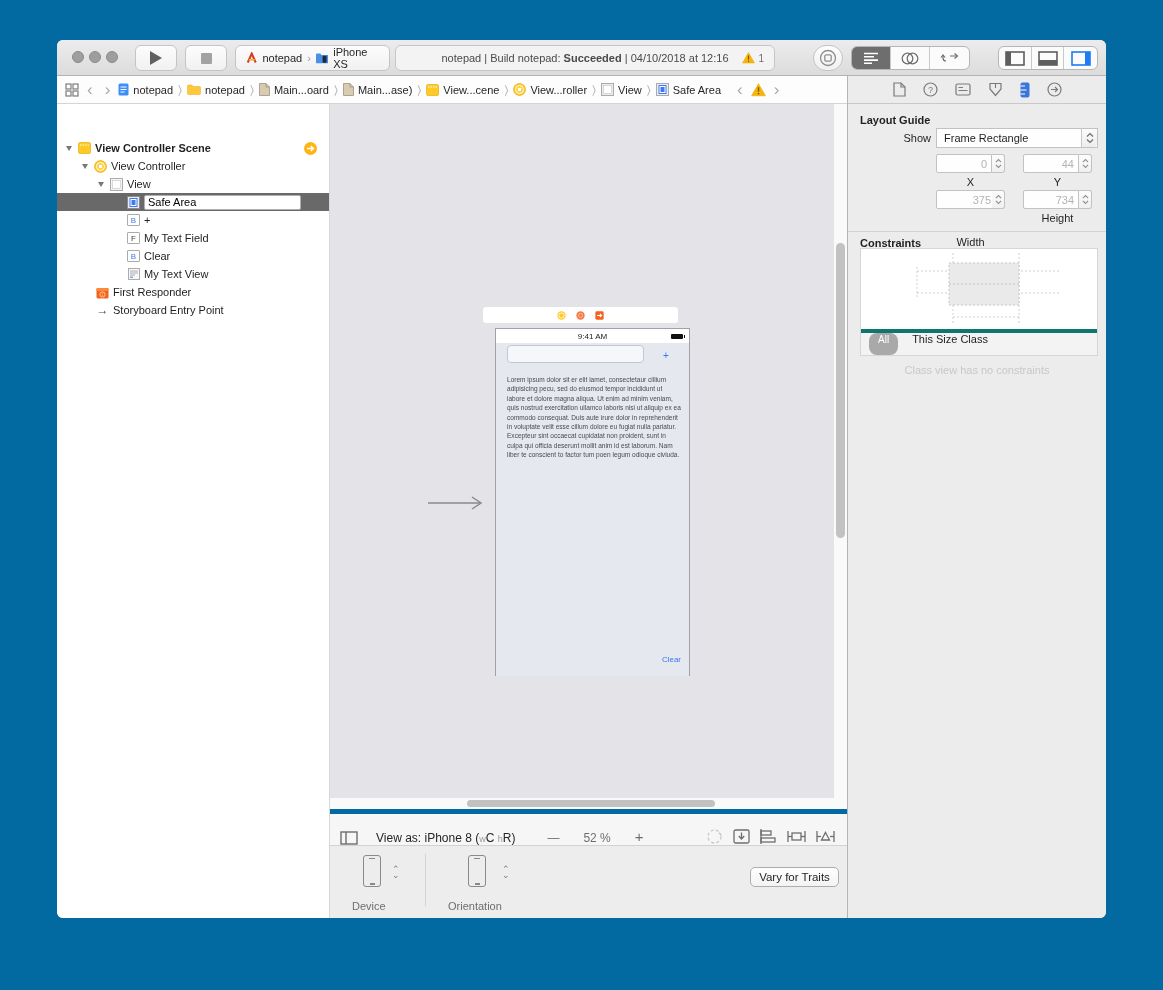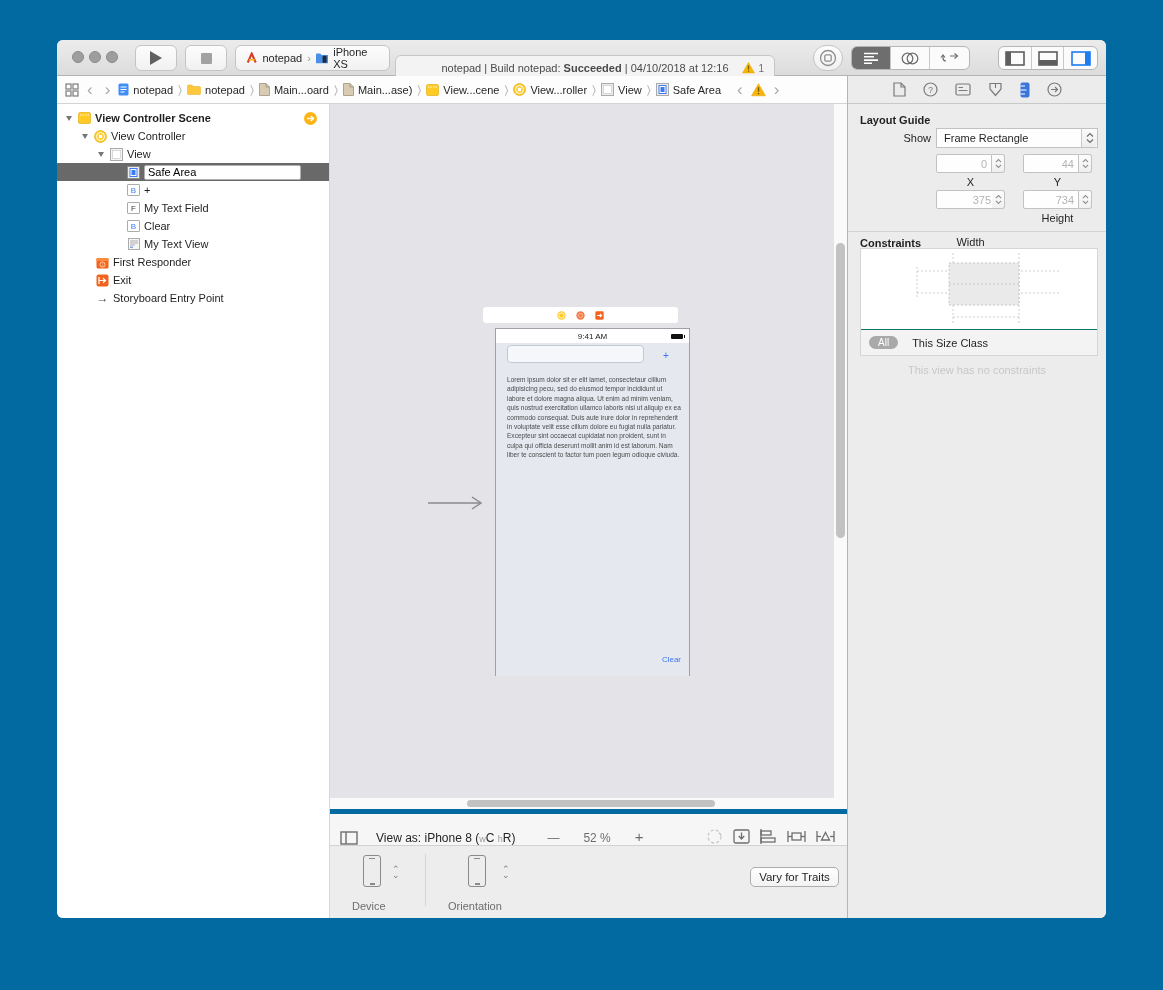--- a/index.html
+++ b/index.html
@@ -12,21 +12,21 @@
   
   .toolbar { position:absolute; left:0; top:0; width:1049px; height:36px;
              background:linear-gradient(#ECECEC,#DCDCDC); border-bottom:1px solid #B3B3B3; }
   .tlight { position:absolute; top:11px; width:12px; height:12px; border-radius:50%;
             background:#9E9E9E; border:0.5px solid #8A8A8A; }
   .tbtn { position:absolute; top:5px; height:26px; background:linear-gradient(#FDFDFD,#F1F1F1);
           border:1px solid #C4C4C4; border-radius:6px; display:flex; align-items:center; justify-content:center; }
   .play-tri { width:0; height:0; border-left:12px solid #606060; border-top:7px solid transparent; border-bottom:7px solid transparent; }
   .stop-sq { width:11px; height:11px; background:#A2A2A2; border-radius:1px; }
   .scheme { display:flex; align-items:center; gap:5px; padding:0 10px; font-size:11px; color:#262626; }
-  .statuspill { position:absolute; top:15px; height:26px; background:#F3F3F3; border:1px solid #C6C6C6;
+  .statuspill { position:absolute; top:5px; height:26px; background:#F3F3F3; border:1px solid #C6C6C6;
                 border-radius:6px; display:flex; align-items:center; justify-content:center; font-size:11px; color:#4A4A4A; }
   .sep-chev { color:#9B9B9B; font-size:11px; }
   .seg { position:absolute; top:6px; height:24px; display:flex; border:1px solid #B6B6B6; border-radius:6px;
          overflow:hidden; background:#FBFBFB; }
   .seg > div { width:39px; display:flex; align-items:center; justify-content:center; border-right:1px solid #C9C9C9; }
   .seg > div:last-child { border-right:none; }
   .seg .sel { background:#6E6E6E; }
   .warn-badge { display:flex; align-items:center; gap:3px; }
 
   
@@ -95,22 +95,22 @@
                border-left:1px solid #B5B5B5; font-size:11px; color:#1F1F1F; }
   .insp-iconbar { position:absolute; left:0; top:0; width:100%; height:28px; border-bottom:1px solid #C9C9C9;
                   display:flex; align-items:center; justify-content:center; gap:17px; }
   .insp-h { font-weight:bold; }
   .field { background:#FEFEFE; border:1px solid #C2C2C2; border-radius:2px 0 0 2px; height:19px;
            display:flex; align-items:center; }
   .fieldval { width:100%; text-align:right; padding-right:4px; color:#B4B4B4; }
   .stepchip { width:13px; height:19px; background:linear-gradient(#FDFDFD,#F0F0F0); border:1px solid #C2C2C2;
               border-left:none; border-radius:0 3px 3px 0; display:flex; flex-direction:column; align-items:center; justify-content:center; }
   .constrbox { position:absolute; left:12px; top:172px; width:238px; height:108px; background:#FFF; border:1px solid #D6D6D6; }
-  .constrfooter { position:absolute; left:0; bottom:0; width:100%; height:26px; background:#F3F3F3; border-top:1px solid #0f766e;
-                  display:flex; align-items:center; gap:14px; padding-left:8px; }
+  .constrfooter { position:absolute; left:0; bottom:0; width:100%; height:26px; background:#F3F3F3; border-top:4px solid #0f766e;
+                  display:flex; gap:14px; padding-left:8px; }
   .allbadge { background:#A9A9A9; color:#FFF; font-size:10px; border-radius:8px; padding:1px 9px; }
   .noconstr { position:absolute; left:0; top:288px; width:100%; text-align:center; color:#C8C8C8; }
 </style>
 </head>
 <body>
 
 <div class="screen">
   <div class="window">
 
     <div class="toolbar">
@@ -300,21 +300,21 @@
       <span class="nav-chev" style="margin-left:8px;">‹</span>
       <svg width="15" height="14" viewBox="0 0 13 12">
         <path d="M6.5 0.5 L12.5 11 L0.5 11 Z" fill="#F7B50C" stroke="#E8A800" stroke-width="0.5" stroke-linejoin="round"></path>
         <rect x="5.9" y="3.5" width="1.2" height="4" fill="#7A5A00"></rect>
           <rect x="5.9" y="8.6" width="1.2" height="1.2" fill="#7A5A00"></rect>
       </svg>
       <span class="nav-chev">›</span>
     </div>
 
     <div class="sidebar">
-      <div style="padding-top:5px;">
+      <div style="padding-top:5px;margin-top:30px;">
         <div class="orow" style="padding-left:9px;">
           <span class="disc"></span>
           <span class="oicon">
             <svg width="13" height="12" viewBox="0 0 13 12">
                 <rect x="0.5" y="0.5" width="12" height="11" rx="1.5" fill="#FFC926" stroke="#E0A800" stroke-width="0.6"></rect>
                 <line x1="2" y1="3" x2="11" y2="3" stroke="#FFF" stroke-width="0.9" stroke-dasharray="1.5 1"></line>
               </svg>
           </span>
           <span style="font-weight:bold;">View Controller Scene</span>
           <svg class="abs" style="right:12px;" width="13" height="13" viewBox="0 0 13 13">
@@ -390,29 +390,20 @@
             <svg width="13" height="13" viewBox="0 0 13 13">
                 <rect x="0.5" y="2" width="12" height="10.5" rx="1.5" fill="#F4621D"></rect>
                 <rect x="0.5" y="2" width="12" height="3" fill="#FB8A3C"></rect>
                 <circle cx="6.5" cy="8.5" r="2.6" fill="none" stroke="#FFD9A8" stroke-width="0.9"></circle>
                 <text x="6.5" y="9.6" font-size="3.6" fill="#FFD9A8" text-anchor="middle" font-family="Liberation Sans">1</text>
               </svg>
           </span>
           <span>First Responder</span>
         </div>
         <div class="orow" style="padding-left:39px;">
-          <span class="oicon">
-            <svg width="13" height="13" viewBox="0 0 13 13">
-                <rect x="0.5" y="0.5" width="12" height="12" rx="2" fill="#F4621D"></rect>
-                <path d="M3 3 L3 10 M3 6.5 L9 6.5 M7 4.3 L9.5 6.5 L7 8.7" fill="none" stroke="#FFF" stroke-width="1.2"></path>
-              </svg>
-          </span>
-          <span>Exit</span>
-        </div>
-        <div class="orow" style="padding-left:39px;">
           <span class="oicon" style="color:#4A4A4A; font-size:12px;">→</span>
           <span>Storyboard Entry Point</span>
         </div>
       </div>
 
     </div>
 
     <div class="canvas">
       <div class="scenedock">
         <svg width="9" height="9" viewBox="0 0 13 13">
@@ -624,17 +615,17 @@
           </g>
           <rect x="88" y="14" width="70" height="42" fill="#EAEAEA" stroke="#C6C6C6" stroke-dasharray="2 2"></rect>
           <line x1="88" y1="35" x2="158" y2="35" stroke="#C6C6C6" stroke-dasharray="2 2"></line>
         </svg>
         <div class="constrfooter">
           <span class="allbadge">All</span>
           <span>This Size Class</span>
         </div>
       </div>
 
-      <div class="noconstr">This view has no constraints</div>
+      <div class="noconstr">Class view has no constraints</div>
     </div>
 
   </div>
 </div>
 
 </body></html>

